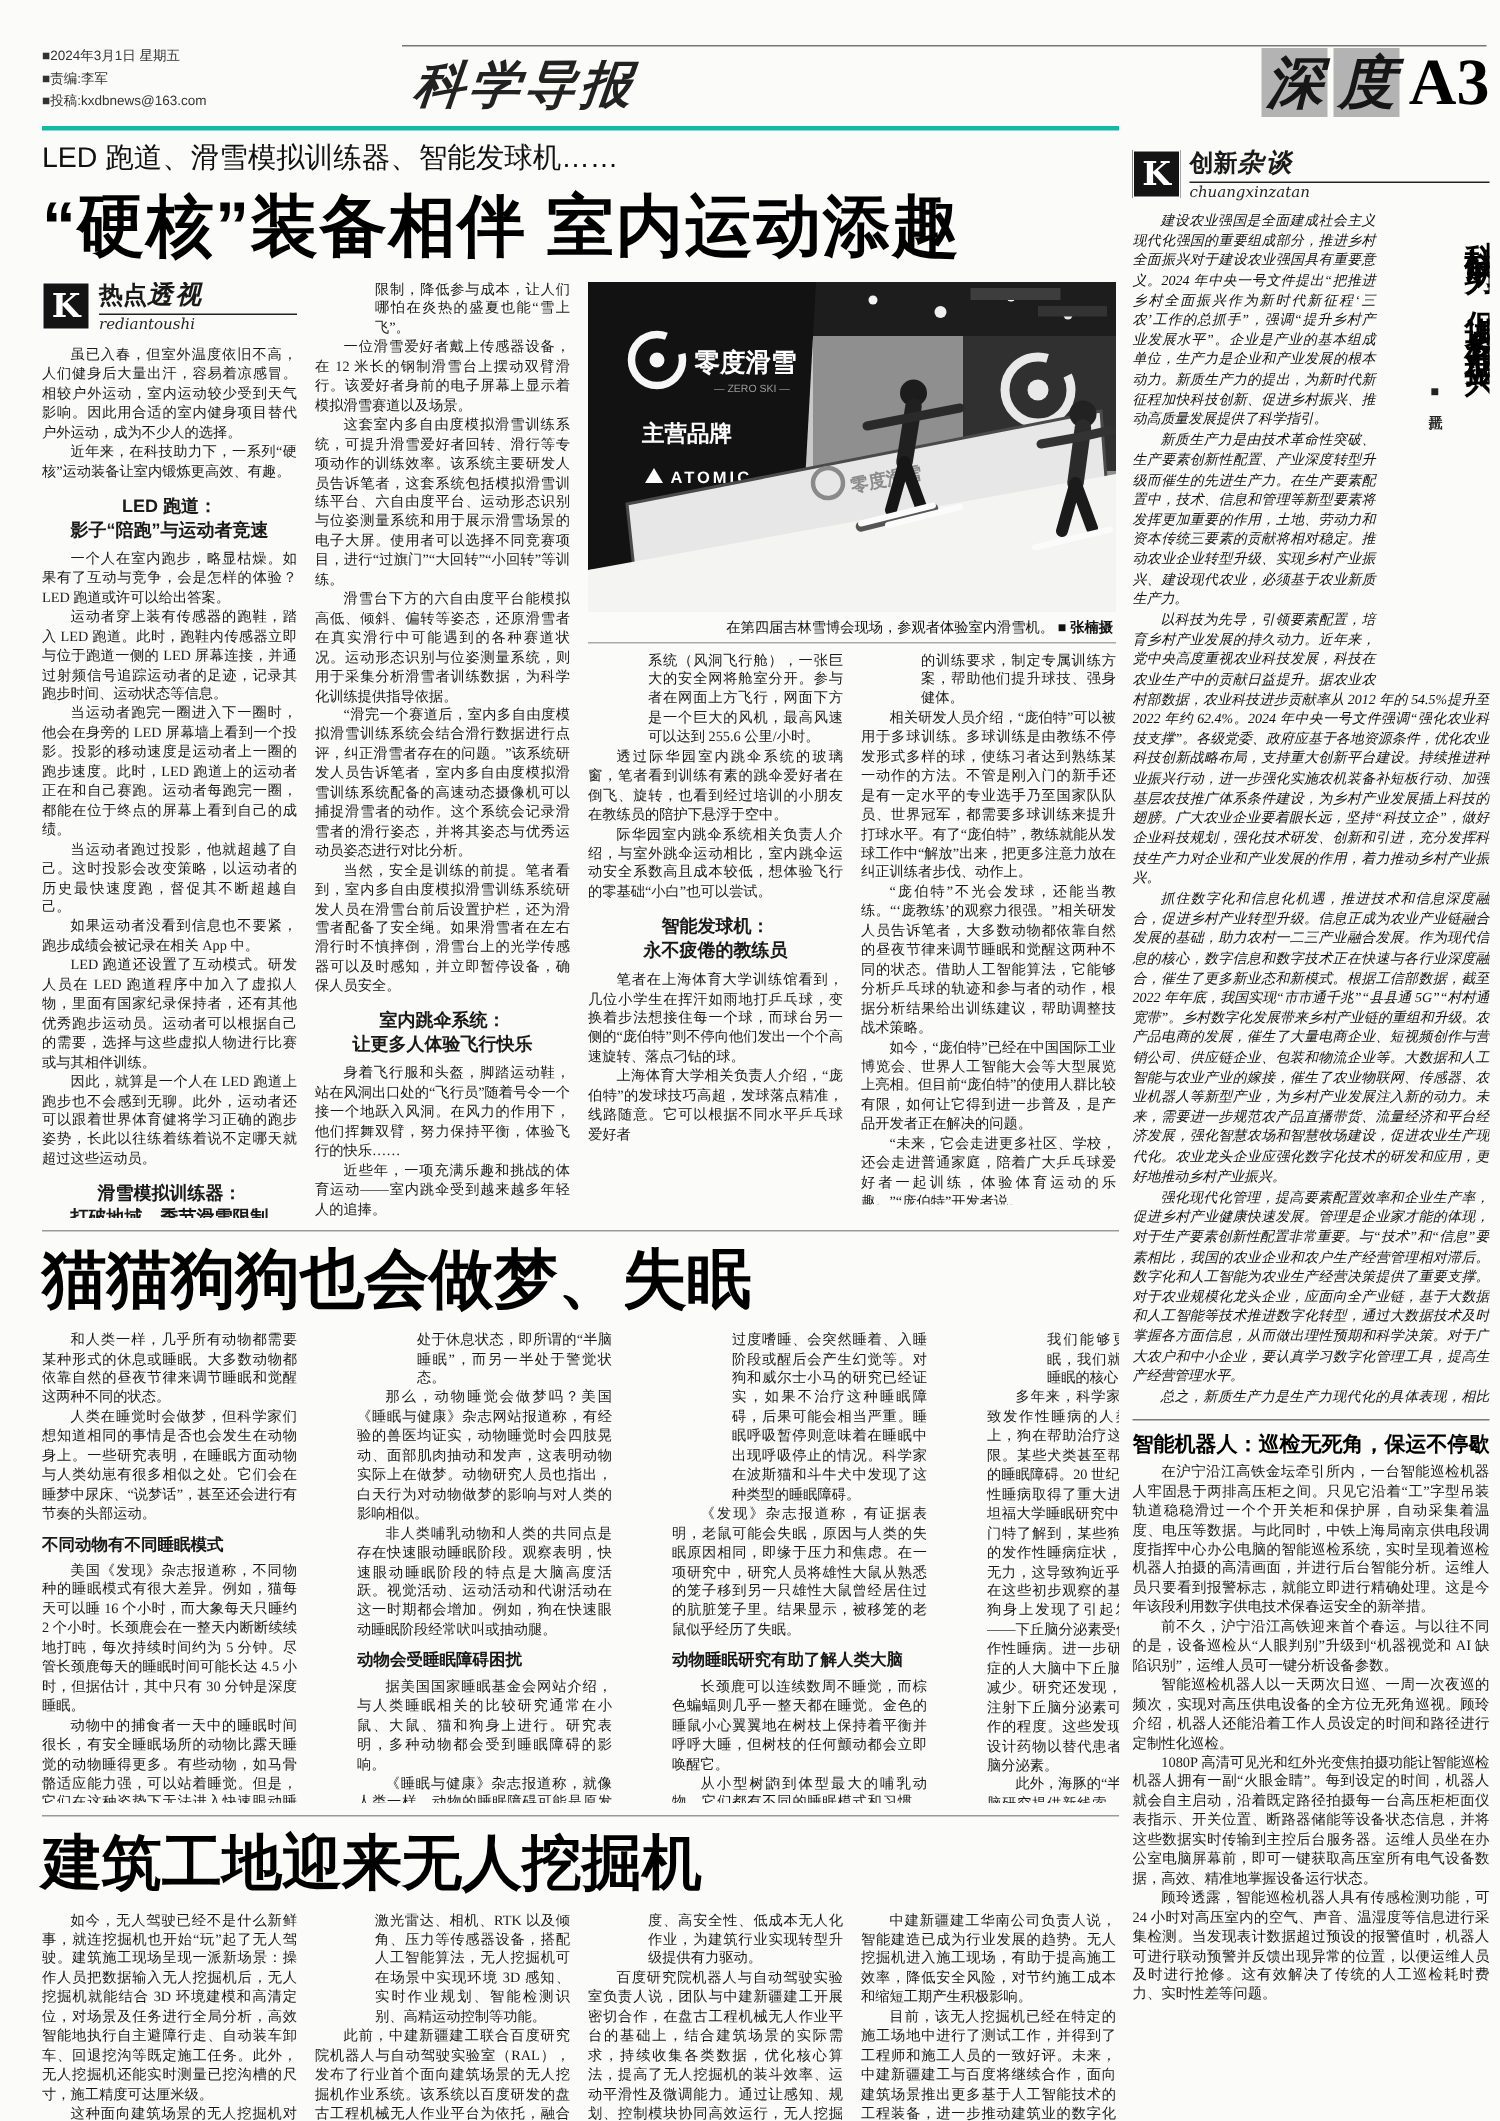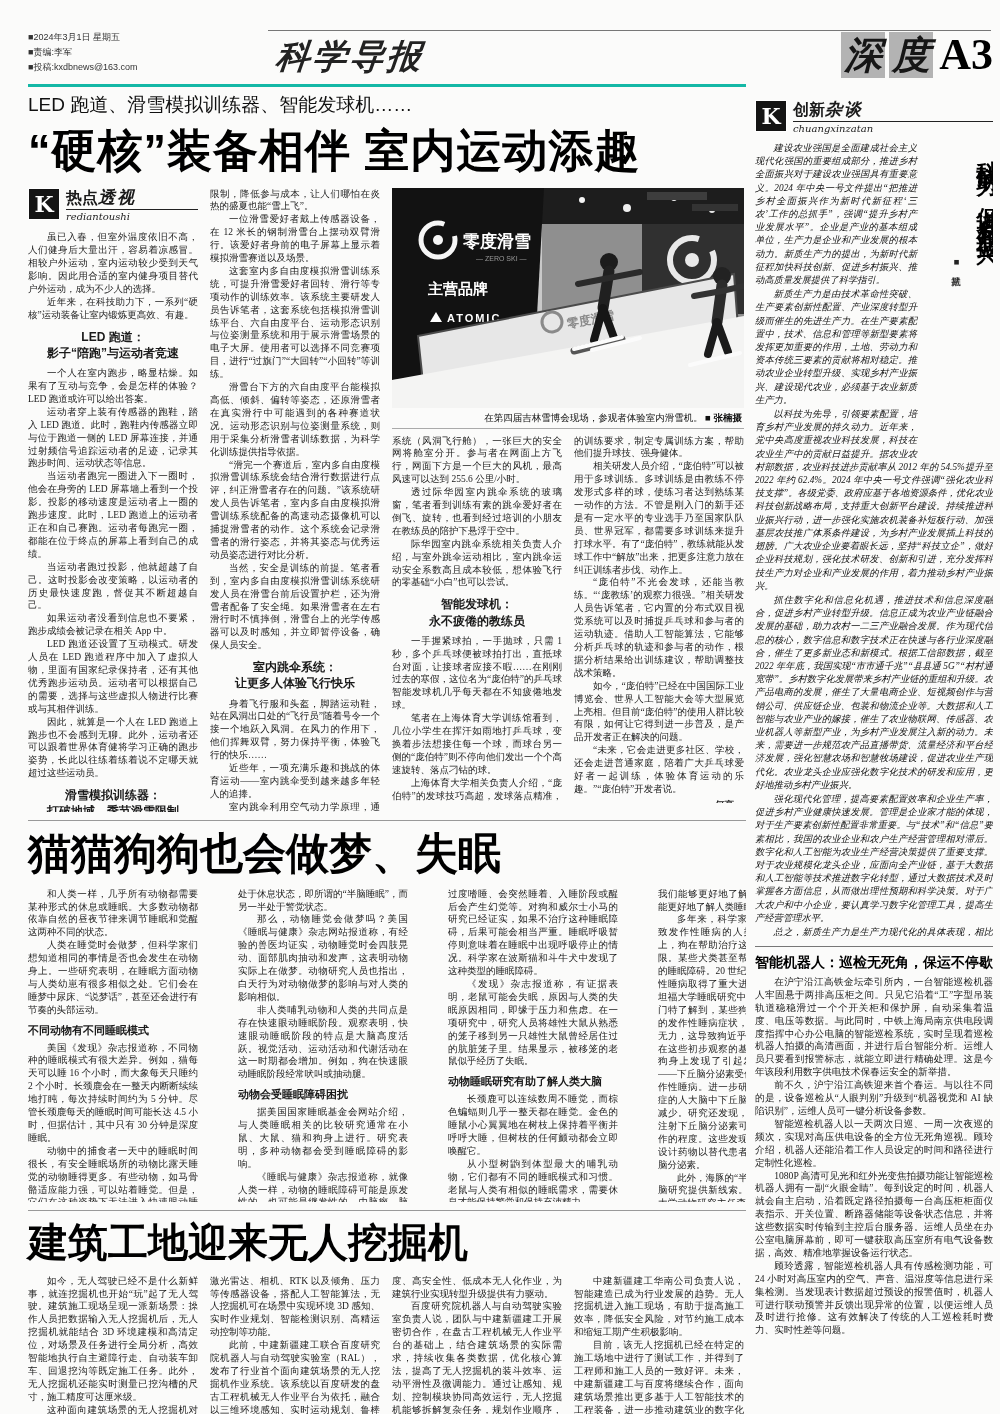--- a/index.html
+++ b/index.html
@@ -10,21 +10,21 @@
   .mh-rule{position:absolute;left:240px;top:16px;right:2px;border-top:1px solid #777;}
   .mh-date{position:absolute;left:0;top:16px;font-size:9px;color:#333;line-height:15px;font-family:"Liberation Sans",sans-serif;}
   .mh-brand{position:absolute;left:248px;top:20px;font-size:34px;font-weight:bold;font-style:italic;
             font-family:"DejaVu Serif","Liberation Serif",serif;transform:skewX(-6deg);letter-spacing:3px;color:#222;}
   .mh-badge{position:absolute;right:0;top:18px;display:flex;align-items:flex-start;gap:4px;}
   .badge-sq{width:44px;height:46px;background:#b3b3b3;color:#161616;font-size:38px;line-height:46px;text-align:center;
             font-weight:bold;font-style:italic;font-family:"DejaVu Serif",serif;}
   .badge-page{font-size:44px;font-weight:bold;font-family:"Liberation Serif",serif;line-height:46px;margin-left:2px;color:#000;text-align:center;}
   
   .para{margin:0;text-indent:2em;text-align:justify;}
-  .para.cont{text-indent:0;}
+  .para.cont{text-indent:0;margin-left:40px;}
   .subhead{font-family:"Liberation Sans",sans-serif;font-weight:bold;text-align:center;font-size:12px;
            line-height:1.35;margin:7px 0 6px;white-space:pre-line;}
   .subhead.left{text-align:left;font-size:11px;margin:6px 0 4px;}
   .byline{text-align:right;font-weight:bold;font-family:"Liberation Sans",sans-serif;padding-right:10px;margin-top:3px;}
   
   .main-left{position:absolute;left:28px;top:84px;width:718px;}
   .kicker{border-top:3px solid #14b8a6;padding-top:5px;font-size:19px;font-family:"Liberation Sans",sans-serif;color:#111;}
   .headline-1{font-size:45px;line-height:1.1;font-weight:900;font-family:"Liberation Sans",sans-serif;
               letter-spacing:1px;margin:8px 0 12px;color:#000;}
   .headline-2{font-size:43px;line-height:1.05;font-weight:900;font-family:"Liberation Sans",sans-serif;margin:10px 0 12px;color:#000;}
@@ -186,28 +186,27 @@
           <b>■ 张楠摄</b>
         </div>
         <div class="cap-rule"></div>
         <div class="cols inner">
           <div class="col">
               <div class="para cont">系统（风洞飞行舱），一张巨大的安全网将舱室分开。参与者在网面上方飞行，网面下方是一个巨大的风机，最高风速可以达到 255.6 公里/小时。</div>
               <div class="para">透过际华园室内跳伞系统的玻璃窗，笔者看到训练有素的跳伞爱好者在倒飞、旋转，也看到经过培训的小朋友在教练员的陪护下悬浮于空中。</div>
               <div class="para">际华园室内跳伞系统相关负责人介绍，与室外跳伞运动相比，室内跳伞运动安全系数高且成本较低，想体验飞行的零基础“小白”也可以尝试。</div>
               <div class="subhead">智能发球机：
 永不疲倦的教练员</div>
-              <div class="para">一手握紧球拍，一手抛球，只需 1 秒，多个乒乓球便被球拍打出，直抵球台对面，让接球者应接不暇……在刚刚过去的寒假，这位名为“庞伯特”的乒乓球智能发球机几乎每天都在不知疲倦地发球。</div>
               <div class="para">笔者在上海体育大学训练馆看到，几位小学生在挥汗如雨地打乒乓球，变换着步法想接住每一个球，而球台另一侧的“庞伯特”则不停向他们发出一个个高速旋转、落点刁钻的球。</div>
               <div class="para">上海体育大学相关负责人介绍，“庞伯特”的发球技巧高超，发球落点精准，线路随意。它可以根据不同水平乒乓球爱好者</div>
             </div>
           <div class="col">
               <div class="para cont">的训练要求，制定专属训练方案，帮助他们提升球技、强身健体。</div>
               <div class="para">相关研发人员介绍，“庞伯特”可以被用于多球训练。多球训练是由教练不停发形式多样的球，使练习者达到熟练某一动作的方法。不管是刚入门的新手还是有一定水平的专业选手乃至国家队队员、世界冠军，都需要多球训练来提升打球水平。有了“庞伯特”，教练就能从发球工作中“解放”出来，把更多注意力放在纠正训练者步伐、动作上。</div>
-              <div class="para">“庞伯特”不光会发球，还能当教练。“‘庞教练’的观察力很强。”相关研发人员告诉笔者，它内置的分布式双目视觉系统可以及时捕捉乒乓球和参与者的运动轨迹。借助人工智能算法，它能够分析乒乓球的轨迹和参与者的动作，根据分析结果给出训练建议，帮助调整技战术策略。</div>
+              <div class="para">“庞伯特”不光会发球，还能当教练。“‘庞教练’的观察力很强。”相关研发人员告诉笔者，大多数动物都依靠自然的昼夜节律来调节睡眠和觉醒这两种不同的状态。借助人工智能算法，它能够分析乒乓球的轨迹和参与者的动作，根据分析结果给出训练建议，帮助调整技战术策略。</div>
               <div class="para">如今，“庞伯特”已经在中国国际工业博览会、世界人工智能大会等大型展览上亮相。但目前“庞伯特”的使用人群比较有限，如何让它得到进一步普及，是产品开发者正在解决的问题。</div>
               <div class="para">“未来，它会走进更多社区、学校，还会走进普通家庭，陪着广大乒乓球爱好者一起训练，体验体育运动的乐趣。”“庞伯特”开发者说。</div>
               <div class="byline">何亮</div>
             </div>
         </div>
       </div>
     </div>
 
     <div class="divider"></div>
 

